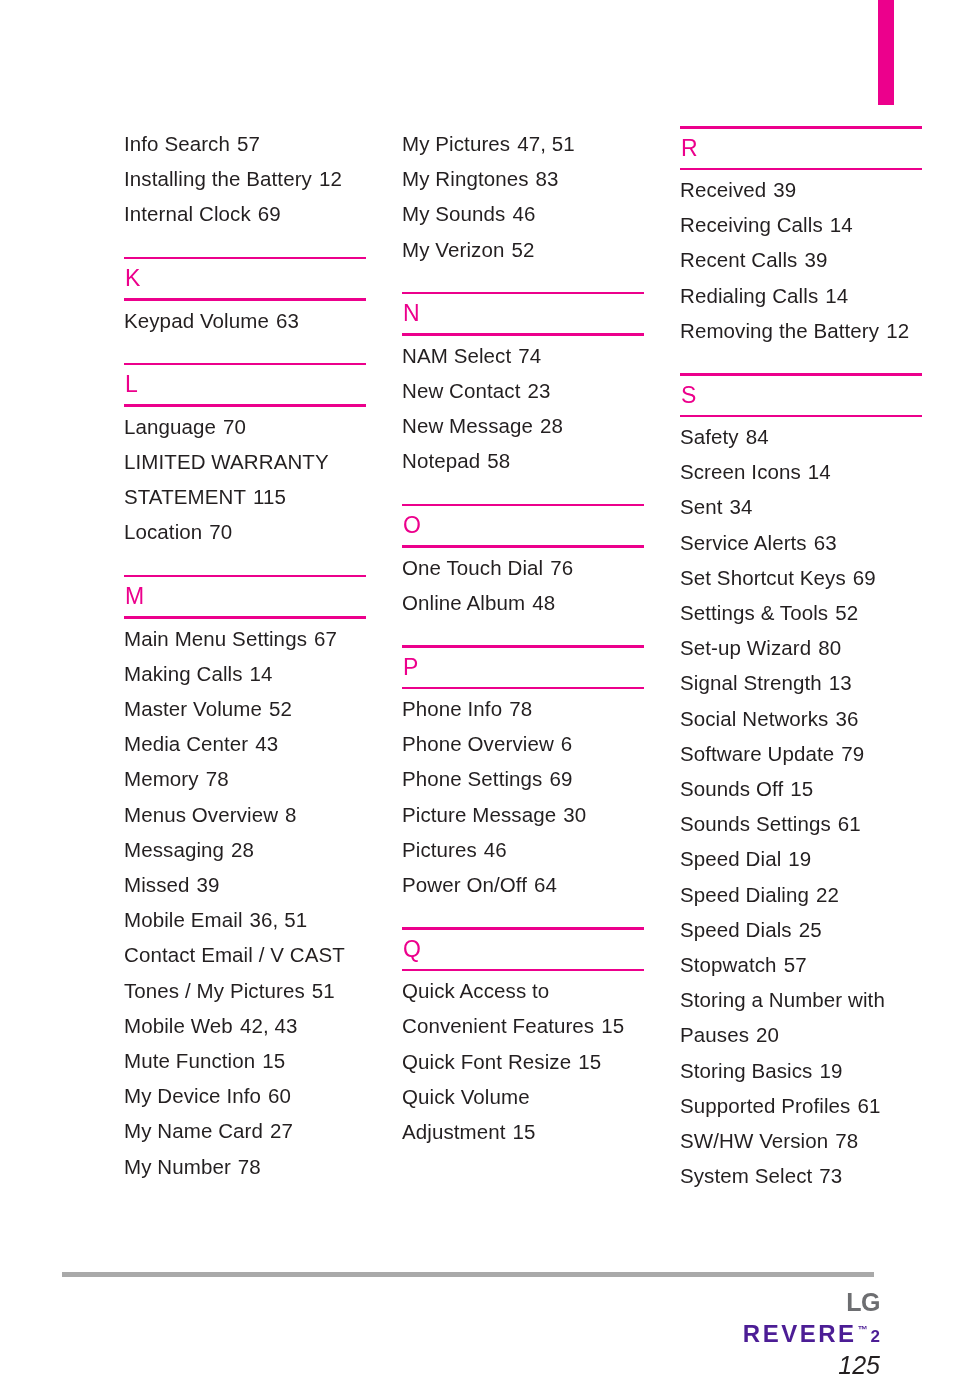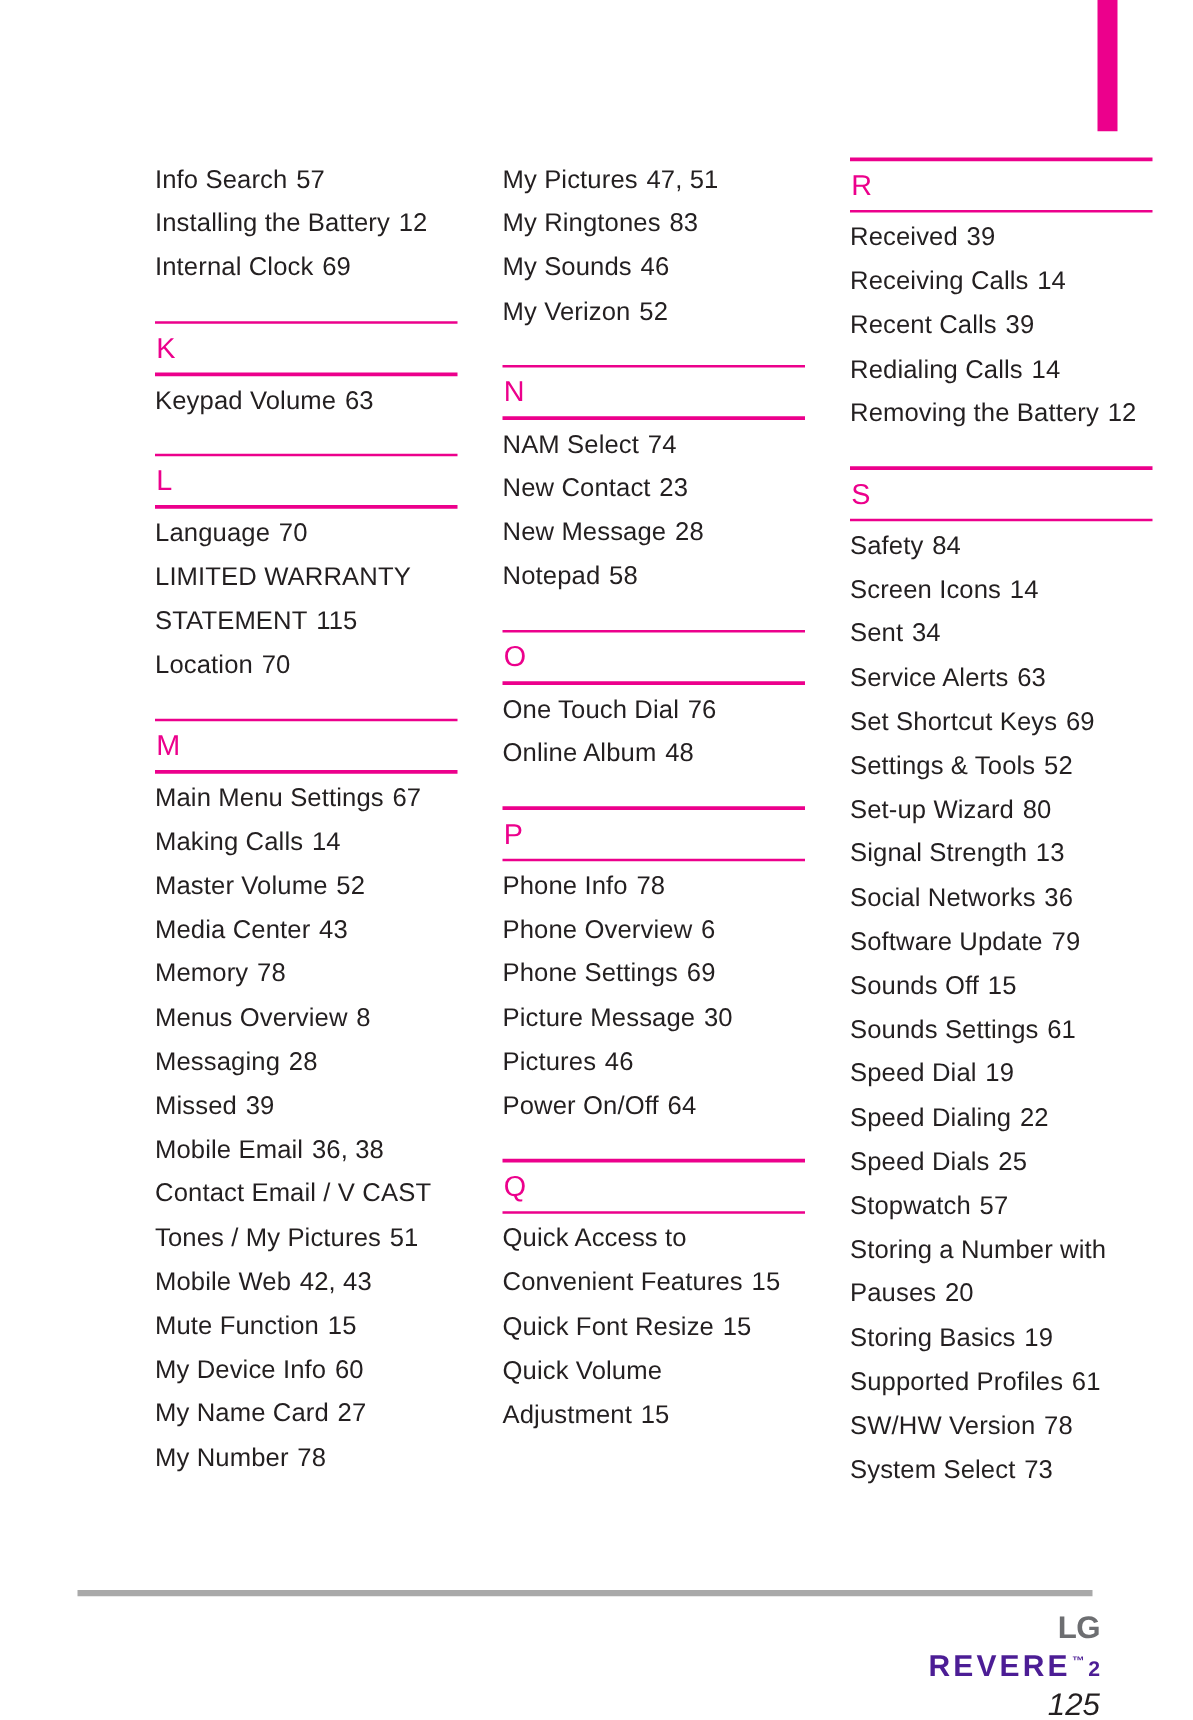--- a/index.html
+++ b/index.html
@@ -204,21 +204,21 @@
         <div class="rule"></div>
       </div>
       <div class="entry"><span>Main Menu Settings</span><span class="pg">67</span></div>
       <div class="entry"><span>Making Calls</span><span class="pg">14</span></div>
       <div class="entry"><span>Master Volume</span><span class="pg">52</span></div>
       <div class="entry"><span>Media Center</span><span class="pg">43</span></div>
       <div class="entry"><span>Memory</span><span class="pg">78</span></div>
       <div class="entry"><span>Menus Overview</span><span class="pg">8</span></div>
       <div class="entry"><span>Messaging</span><span class="pg">28</span></div>
       <div class="entry"><span>Missed</span><span class="pg">39</span></div>
-      <div class="entry"><span>Mobile Email</span><span class="pg">36, 38</span></div>
+      <div class="entry"><span>Mobile Email</span><span class="pg">36, 51</span></div>
       <div class="entry"><span>Contact Email / V CAST</span></div>
       <div class="entry cont"><span>Tones / My Pictures</span><span class="pg">51</span></div>
       <div class="entry"><span>Mobile Web</span><span class="pg">42, 43</span></div>
       <div class="entry"><span>Mute Function</span><span class="pg">15</span></div>
       <div class="entry"><span>My Device Info</span><span class="pg">60</span></div>
       <div class="entry"><span>My Name Card</span><span class="pg">27</span></div>
       <div class="entry"><span>My Number</span><span class="pg">78</span></div>
     </div>
     <div class="index-column">
       <div class="entry"><span>My Pictures</span><span class="pg">47, 51</span></div>

